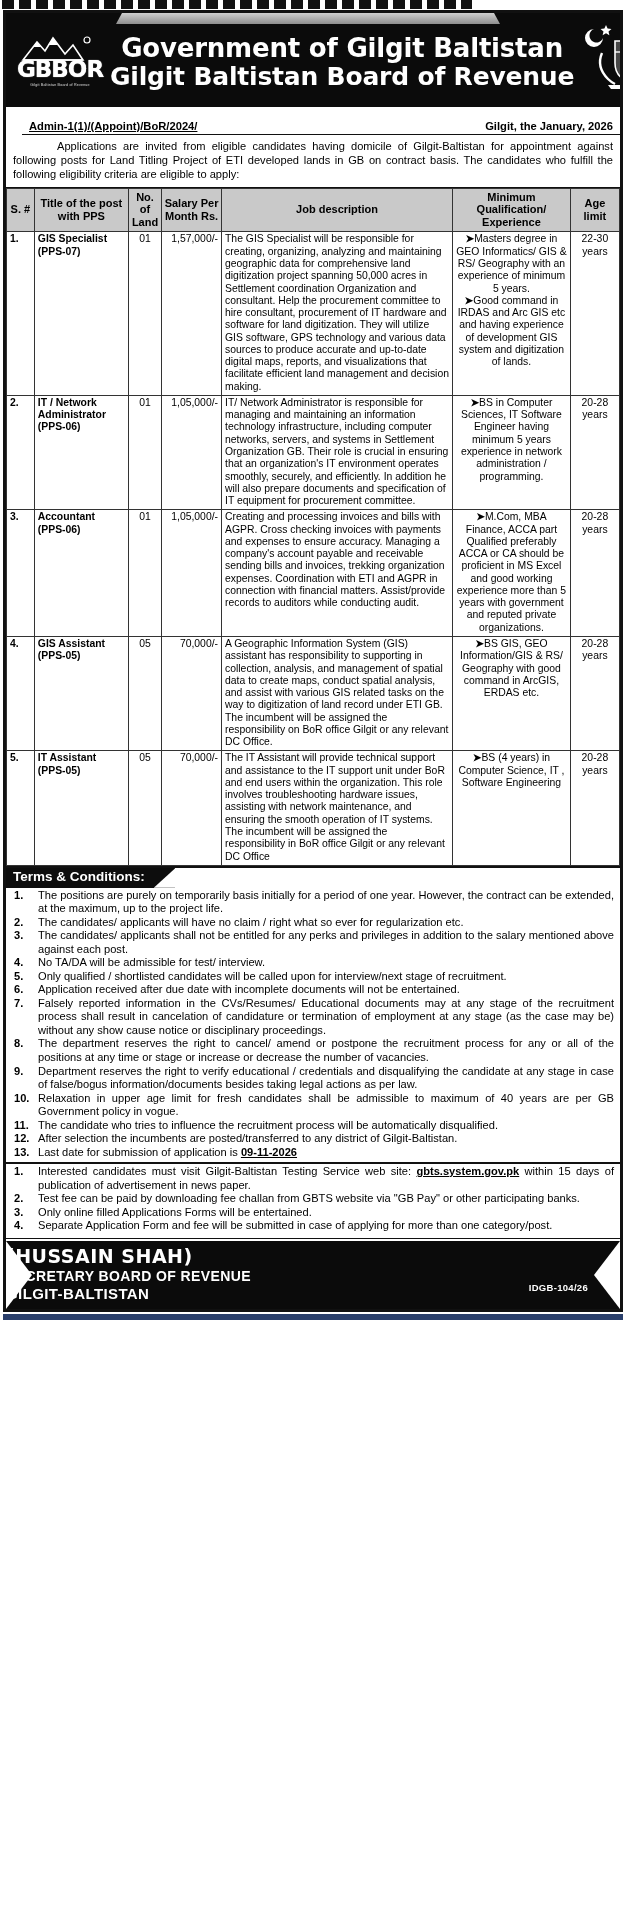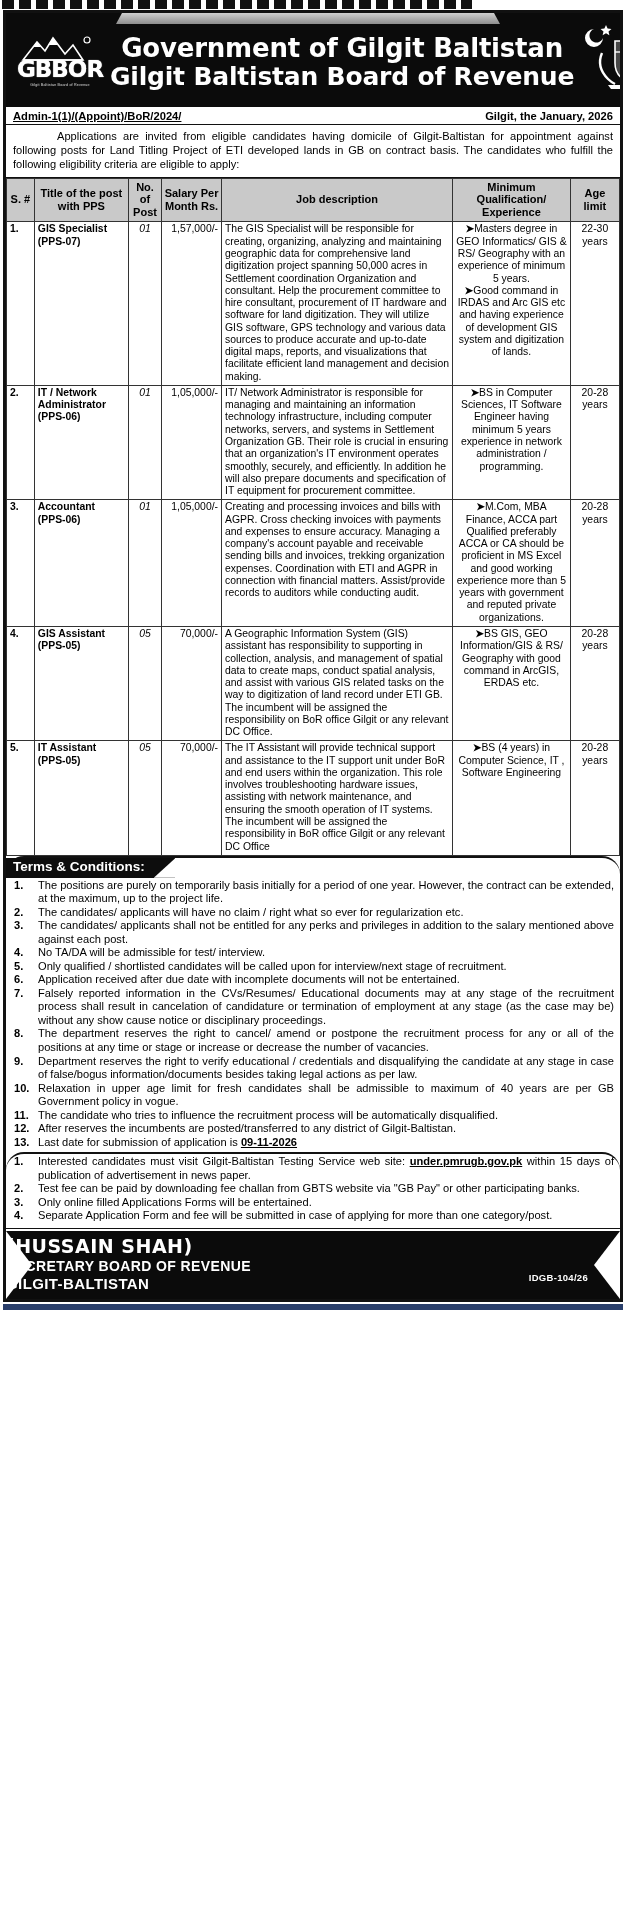--- a/index.html
+++ b/index.html
@@ -105,22 +105,23 @@
     text-align: center;
   }
 
   
   .refline {
     display: flex;
     justify-content: space-between;
     align-items: flex-start;
     font-size: 11.2px;
     font-weight: bold;
-    padding: 3px 7px 2px 7px;
+    padding: 13px 7px 2px 7px;
     border-bottom: 1.6px solid #111;
+    margin-left: 16px;
   }
   .refline .ref-left { text-decoration: underline; }
 
   
   .intro {
     font-size: 11.1px;
     line-height: 1.28;
     text-align: justify;
     padding: 4px 7px 5px 7px;
     text-indent: 44px;
@@ -144,39 +145,39 @@
     background: #c9c9c9;
     text-align: center;
     font-weight: bold;
     font-size: 11px;
     vertical-align: middle;
     padding: 2px 2px 3px 2px;
     line-height: 1.15;
   }
   td.c-sn { text-align: left; font-weight: bold; padding-left: 4px; }
   td.c-title { font-weight: bold; }
-  td.c-num { text-align: center; font-style: italic; }
+  td.c-num { text-align: center; }
   td.c-sal { text-align: right; white-space: nowrap; padding-right: 2px; }
   td.c-desc { }
   td.c-qual { }
   td.c-age { text-align: center; }
   .qual-item { display: block; margin-bottom: 0; text-align: center; }
   .qual-item .arrow { font-weight: bold; }
 
   
   col.w-sn   { width: 26px; }
   col.w-title{ width: 88px; }
   col.w-no   { width: 31px; }
   col.w-sal  { width: 56px; }
   col.w-desc { width: 216px; }
   col.w-qual { width: 110px; }
   col.w-age  { width: 46px; }
 
   
-  .section-wrap { padding: 0; border-top: 2px solid #111; border-radius: 18px; }
+  .section-wrap { padding: 0; border-top: 2px solid #111; }
   .ribbon {
     background: #0d0d0d;
     color: #fff;
     font-weight: bold;
     font-size: 13.5px;
     display: inline-block;
     padding: 1px 30px 2px 7px;
     position: relative;
     line-height: 1.25;
   }
@@ -328,21 +329,21 @@
           <col class="w-no">
           <col class="w-sal">
         <col class="w-desc">
           <col class="w-qual">
           <col class="w-age">
       </colgroup>
       <thead>
         <tr>
           <th>S. #</th>
           <th>Title of the post with PPS</th>
-          <th>No. of Post</th>
+          <th>No. of Land</th>
           <th>Salary Per Month Rs.</th>
           <th>Job  description</th>
           <th>Minimum Qualification/ Experience</th>
           <th>Age limit</th>
         </tr>
       </thead>
       <tbody>
 
         <tr>
           <td class="c-sn">1.</td>
@@ -417,28 +418,28 @@
         <li>The candidates/ applicants will have no claim / right what so ever for regularization etc.</li>
         <li>The candidates/ applicants shall not be entitled for any perks and privileges in addition to the salary mentioned above against each post.</li>
         <li>No TA/DA will be admissible for test/ interview.</li>
         <li>Only qualified / shortlisted candidates will be called upon for interview/next stage of recruitment.</li>
         <li>Application received after due date with incomplete documents will not be entertained.</li>
         <li>Falsely reported information in the CVs/Resumes/ Educational documents may at any stage of the recruitment process shall result in cancelation of candidature or termination of employment at any stage (as the case may be) without any show cause notice or disciplinary proceedings.</li>
         <li>The department reserves the right to cancel/ amend or postpone the recruitment process for any or all of the positions at any time or stage or increase or decrease the number of vacancies.</li>
         <li>Department reserves the right to verify educational / credentials and disqualifying the candidate at any stage in case of false/bogus information/documents besides taking legal actions as per law.</li>
         <li>Relaxation in upper age limit for fresh candidates shall be admissible to maximum of 40 years are per GB Government policy in vogue.</li>
         <li>The candidate who tries to influence the recruitment process will be automatically disqualified.</li>
-        <li>After reserves the incumbents are posted/transferred to any district of Gilgit-Baltistan.</li>
+        <li>After selection the incumbents are posted/transferred to any district of Gilgit-Baltistan.</li>
         <li><span>Last date for submission of application is </span><span class="u">09-11-2026</span></li>
       </ol>
     </div>
 
     <div class="section-wrap">
       <ol class="terms">
-        <li><span>Interested candidates must visit Gilgit-Baltistan Testing Service web site: </span><span class="u">under.pmrugb.gov.pk</span><span> within 15 days of publication of advertisement in news paper.</span></li>
+        <li><span>Interested candidates must visit Gilgit-Baltistan Testing Service web site: </span><span class="u">gbts.system.gov.pk</span><span> within 15 days of publication of advertisement in news paper.</span></li>
         <li>Test fee can be paid by downloading fee challan from GBTS website via "GB Pay" or other participating banks.</li>
         <li>Only online filled Applications Forms will be entertained.</li>
         <li>Separate Application Form and fee will be submitted in case of applying for more than one category/post.</li>
       </ol>
       <hr class="divider-hr">
     </div>
 
     <div class="footer">
       <div class="sig-name">(HUSSAIN  SHAH)</div>
       <div class="sig-title">SECRETARY BOARD OF REVENUE</div>

